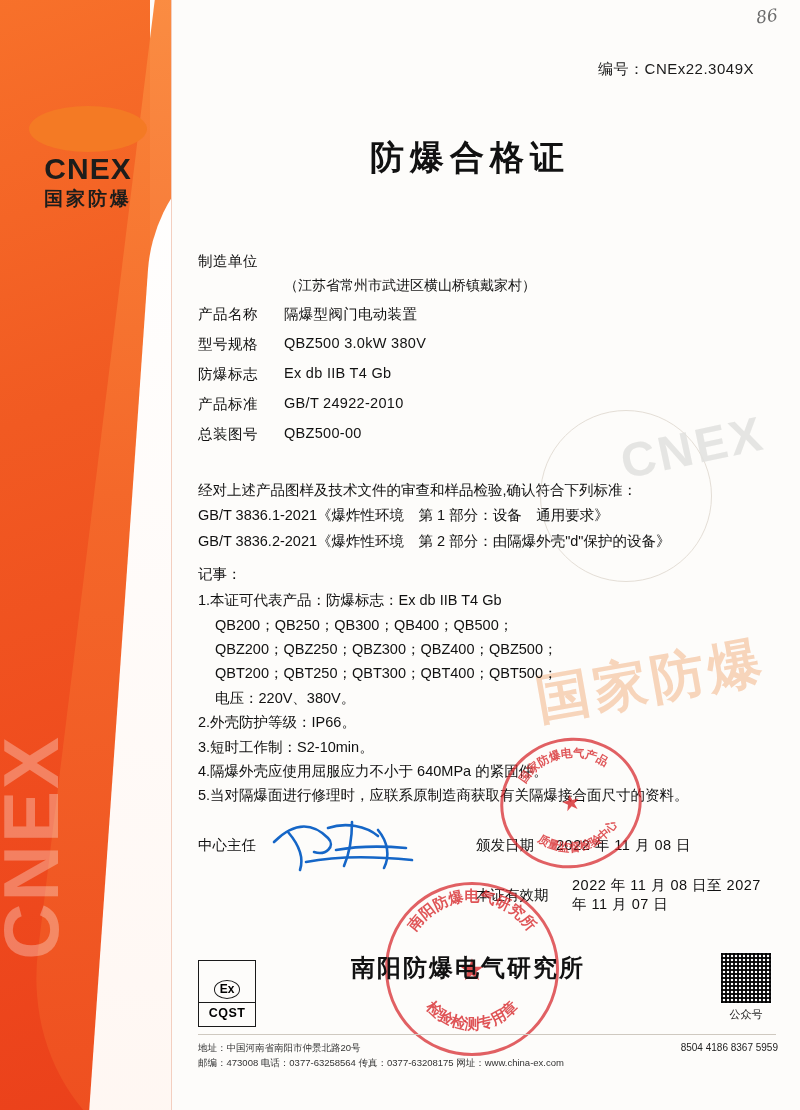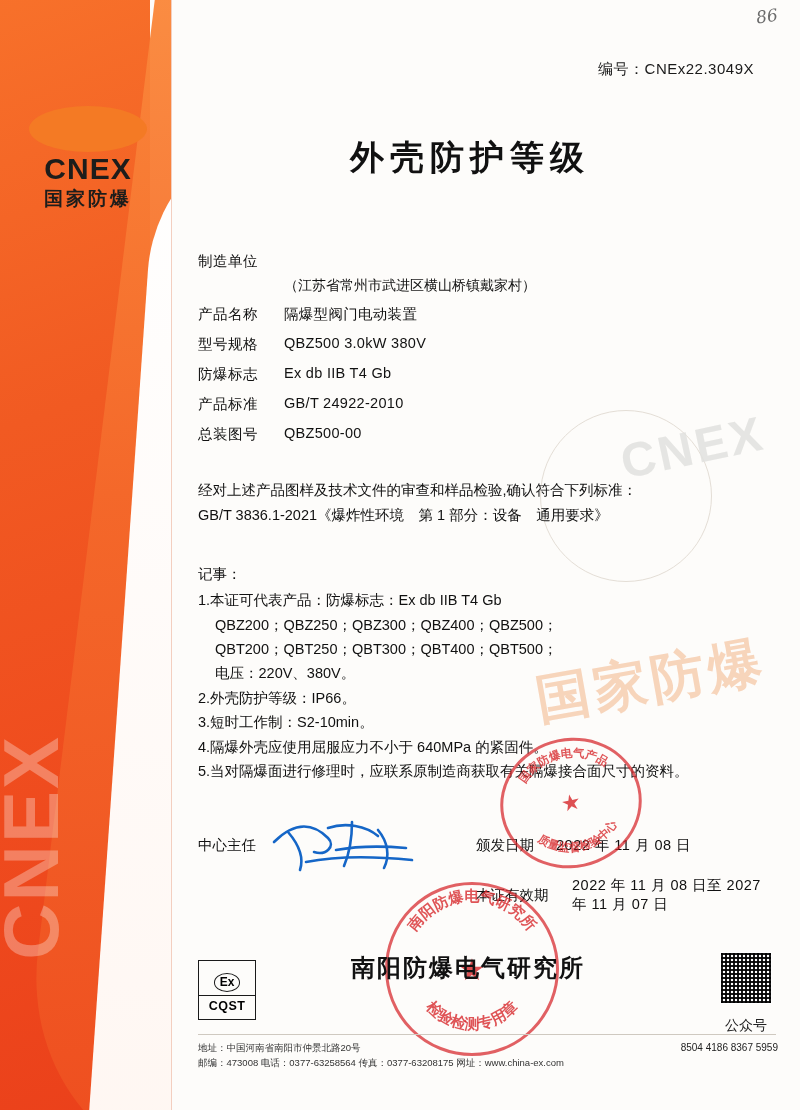--- a/index.html
+++ b/index.html
@@ -310,21 +310,21 @@
   .seal-arc-small text { font-size: 11.5px; }
   .ex-mark {
     position: absolute;
     left: 198px;
     top: 960px;
     width: 56px;
     text-align: center;
     border: 1.6px solid #1a1a1a;
     font-size: 13px;
     line-height: 1.25;
-    padding: 12px 0 4px;
+    padding: 19px 0 4px;
   }
   .ex-mark .ex-top {
     display: inline-block;
     border: 1.4px solid #1a1a1a;
     border-radius: 50%;
     padding: 1px 5px;
     font-size: 12px;
     font-weight: bold;
   }
   .ex-mark .ex-bot {
@@ -366,22 +366,22 @@
   .qr-img {
     width: 50px;
     height: 50px;
     background:
       repeating-linear-gradient(0deg, #1a1a1a 0 2px, transparent 2px 4px),
       repeating-linear-gradient(90deg, #1a1a1a 0 2px, #ffffff 2px 4px);
     background-blend-mode: multiply;
     border: 1px solid #fff;
   }
   .qr-cap {
-    font-size: 14px;
-    margin-top: 13px;
+    font-size: 11px;
+    margin-top: 3px;
     color: #222;
     font-family: Liberation Mono, monospace;
   }
 
   .footer-notes {
     position: absolute;
     left: 198px;
     top: 1040px;
     width: 580px;
     font-size: 9.5px;
@@ -426,21 +426,21 @@
   </div>
 
   <div class="wm-ring"></div>
   <div class="wm-text2">CNEX</div>
   <div class="wm-text">国家防爆</div>
 
   <div class="cert-no">
     <span>编号：</span><span>CNEx22.3049X</span>
   </div>
 
-  <div class="title">外壳防护等级</div>
+  <div class="title">防爆合格证</div>
 
   <div class="fields">
     <div class="field-row">
       <div class="field-label">制造单位</div>
     </div>
     <div class="field-sub">（江苏省常州市武进区横山桥镇戴家村）</div>
 
     <div class="field-row">
       <div class="field-label">产品名称</div>
       <div class="field-value">隔爆型阀门电动装置</div>
@@ -463,25 +463,27 @@
 
     <div class="field-row">
       <div class="field-label">总装图号</div>
       <div class="field-value">QBZ500-00</div>
     </div>
   </div>
 
   <div class="standards">
     <div>经对上述产品图样及技术文件的审查和样品检验,确认符合下列标准：</div>
     <div>GB/T 3836.1-2021《爆炸性环境　第 1 部分：设备　通用要求》</div>
+    <div>GB/T 3836.2-2021《爆炸性环境　第 2 部分：由隔爆外壳"d"保护的设备》</div>
   </div>
 
   <div class="notes">
     <div class="notes-title">记事：</div>
     <div>1.本证可代表产品：防爆标志：Ex db IIB T4 Gb</div>
+    <div class="note-indent">QB200；QB250；QB300；QB400；QB500；</div>
     <div class="note-indent">QBZ200；QBZ250；QBZ300；QBZ400；QBZ500；</div>
     <div class="note-indent">QBT200；QBT250；QBT300；QBT400；QBT500；</div>
     <div class="note-indent">电压：220V、380V。</div>
     <div>2.外壳防护等级：IP66。</div>
     <div>3.短时工作制：S2-10min。</div>
     <div>4.隔爆外壳应使用屈服应力不小于 640MPa 的紧固件。</div>
     <div>5.当对隔爆面进行修理时，应联系原制造商获取有关隔爆接合面尺寸的资料。</div>
   </div>
 
   <div class="sig-block">

